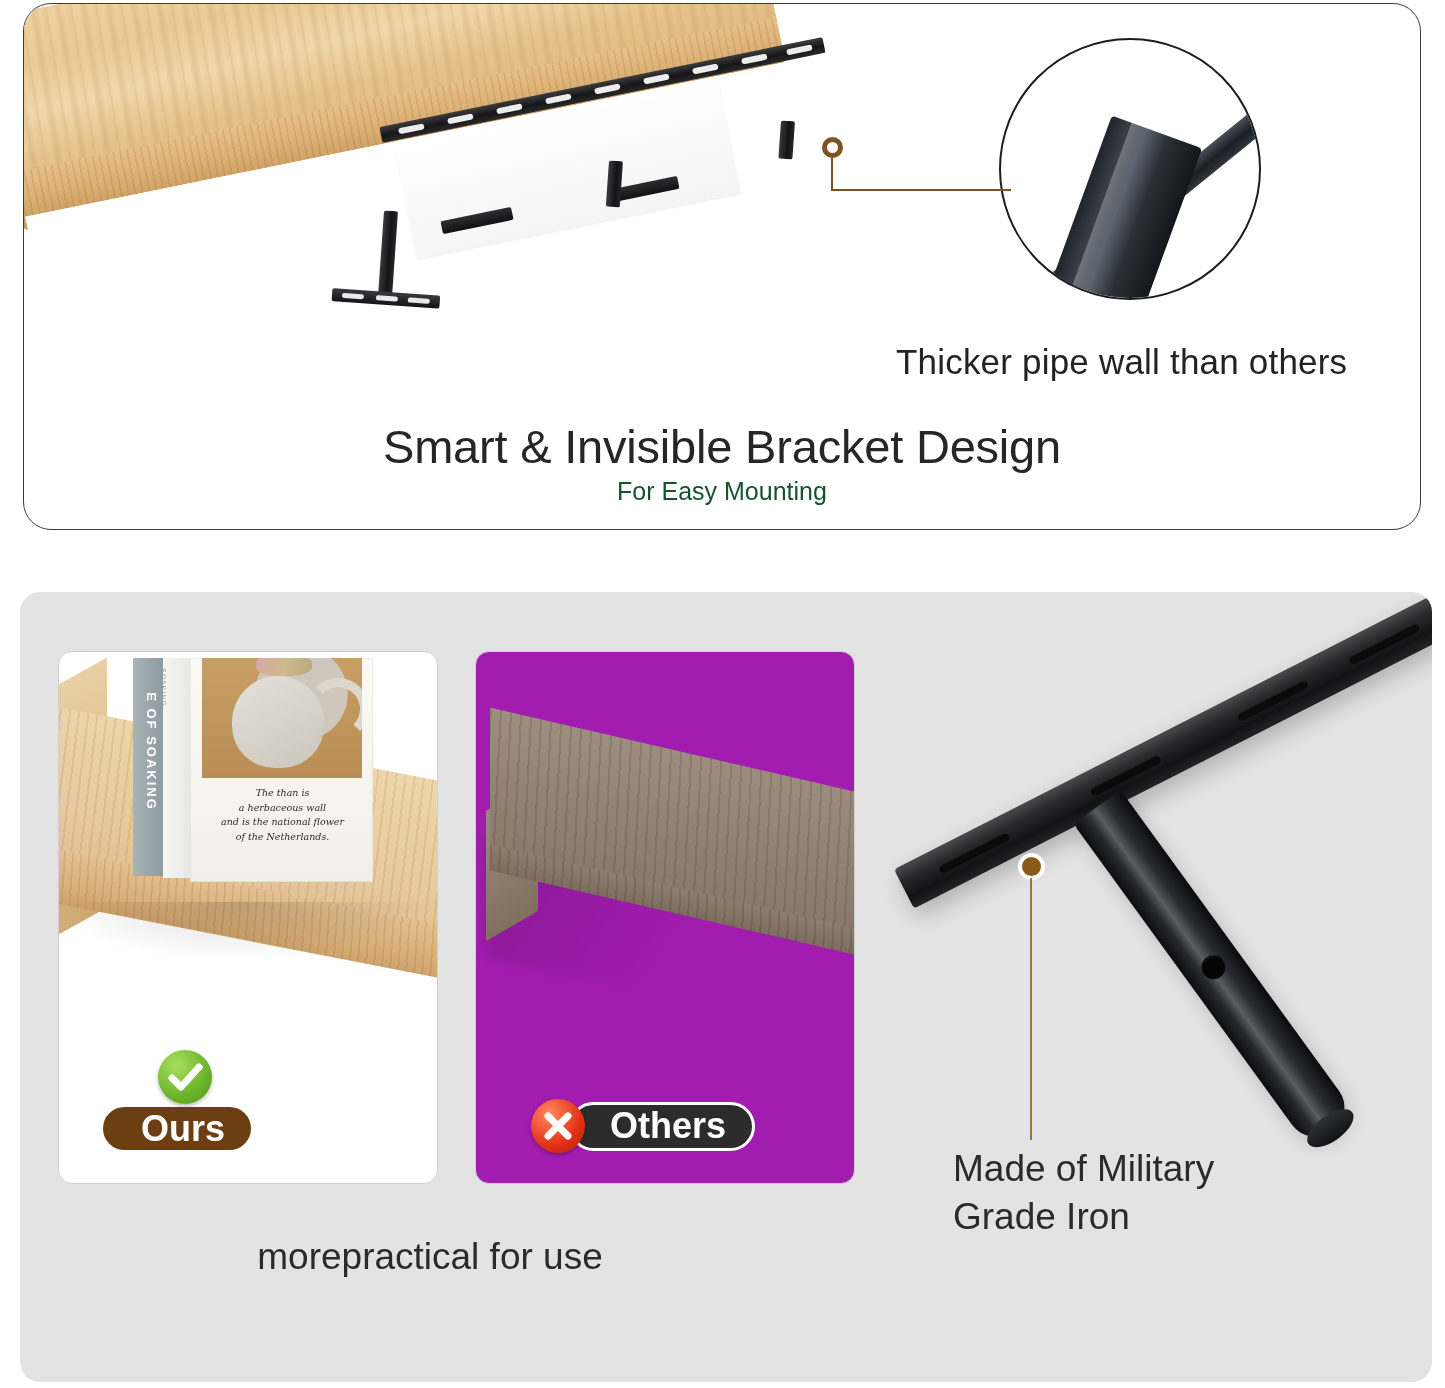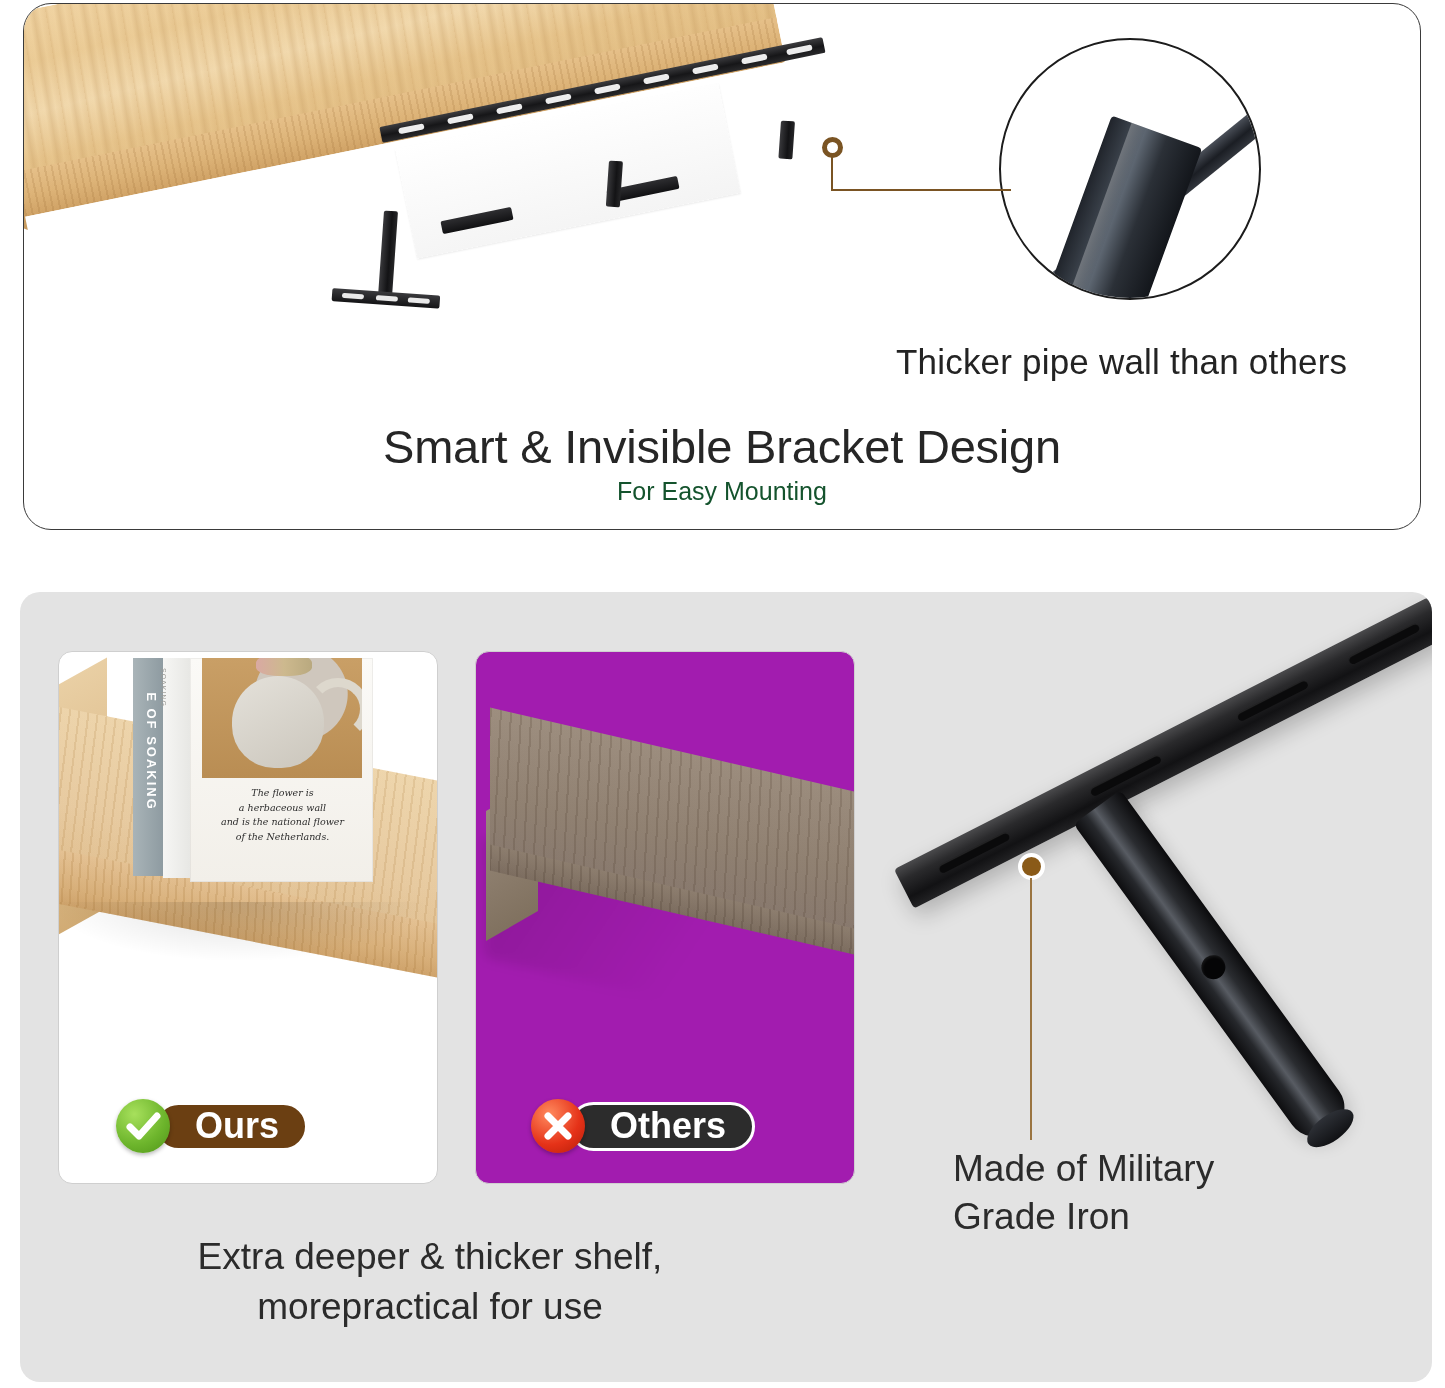--- a/index.html
+++ b/index.html
@@ -237,21 +237,21 @@
     transform:skewY(-30deg);
   }
   .os-shadow{
     position:absolute;left:-6px;top:120px;width:330px;height:120px;
     background:linear-gradient(120deg,rgba(0,0,0,.14),rgba(0,0,0,0) 62%);
     transform:skewY(13deg);filter:blur(6px);
   }
 
   
   .badge{position:absolute;bottom:30px;display:flex;align-items:center;}
-  .badge-ours{left:57px;}
+  .badge-ours{left:57px;flex-direction:column;}
   .badge-others{left:55px;}
   .mark{
     width:54px;height:54px;border-radius:50%;position:relative;z-index:2;
     box-shadow:0 2px 4px rgba(0,0,0,.28);
   }
   .mark-ok{background:radial-gradient(circle at 34% 28%,#a7e05c,#6db52c 58%,#4f9318);}
   .mark-no{background:radial-gradient(circle at 34% 28%,#ff8a5e,#e53218 58%,#b51c08);}
   .mark svg{position:absolute;left:0;top:0;}
   .pill{
     margin-left:-16px;height:49px;border-radius:25px;padding:0 26px 0 38px;
@@ -376,21 +376,21 @@
       <div class="book-edge">
         <div class="tiny">SOAKING</div>
       </div>
       <div class="book-cover">
         <div class="book-img">
           <div class="jug"></div>
           <div class="handle"></div>
           <div class="flower"></div>
         </div>
         <div class="book-quote">
-          <div>The flower is</div>
+          <div>The than is</div>
           <div>a herbaceous wall</div>
           <div>and is the national flower</div>
           <div>of the Netherlands.</div>
         </div>
       </div>
     </div>
 
     <div class="badge badge-ours">
       <div class="mark mark-ok">
         <svg width="54" height="54" viewBox="0 0 54 54" aria-hidden="true">
@@ -428,21 +428,20 @@
     </div>
     <div class="br-pipe">
       <div class="phole"></div>
       <div class="pcap"></div>
     </div>
     <div class="br-dot"></div>
     <div class="br-line"></div>
   </div>
 
   <div class="bottom-caption">
-    <div>Extra deeper &amp; thicker shelf,</div>
     <div>morepractical for use</div>
   </div>
 </div>
 
 <div class="right-caption">
   <div>Made of Military</div>
   <div>Grade Iron</div>
 </div>
 
 </body></html>

